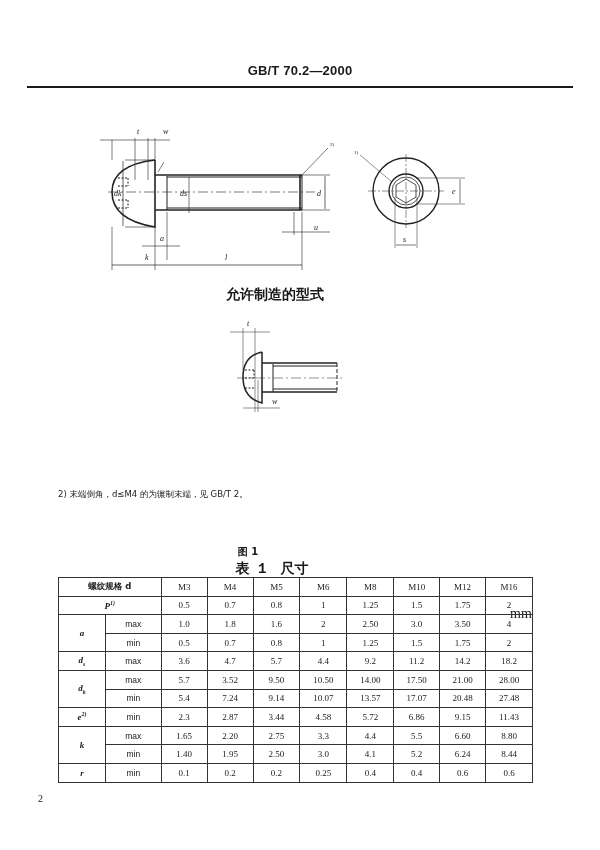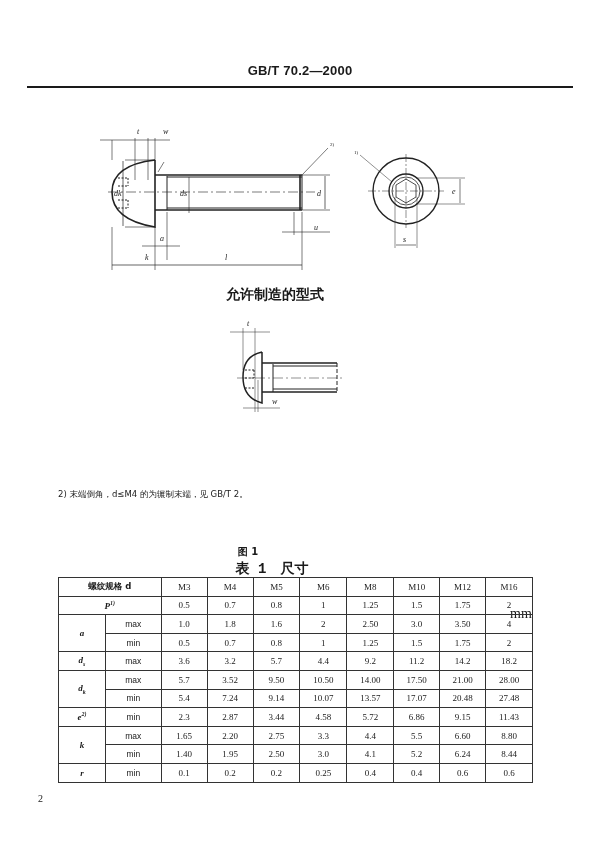--- a/index.html
+++ b/index.html
@@ -200,21 +200,21 @@
     <td>1</td>
     <td>1.25</td>
     <td>1.5</td>
     <td>1.75</td>
     <td>2</td>
   </tr>
   <tr>
     <td class="sym">d<sub>s</sub></td>
     <td class="lim">max</td>
     <td>3.6</td>
-    <td>3.2</td>
+    <td>4.7</td>
     <td>5.7</td>
     <td>4.4</td>
     <td>9.2</td>
     <td>11.2</td>
     <td>14.2</td>
     <td>18.2</td>
   </tr>
   <tr>
     <td rowspan="2" class="sym">d<sub>k</sub></td>
     <td class="lim">max</td>

